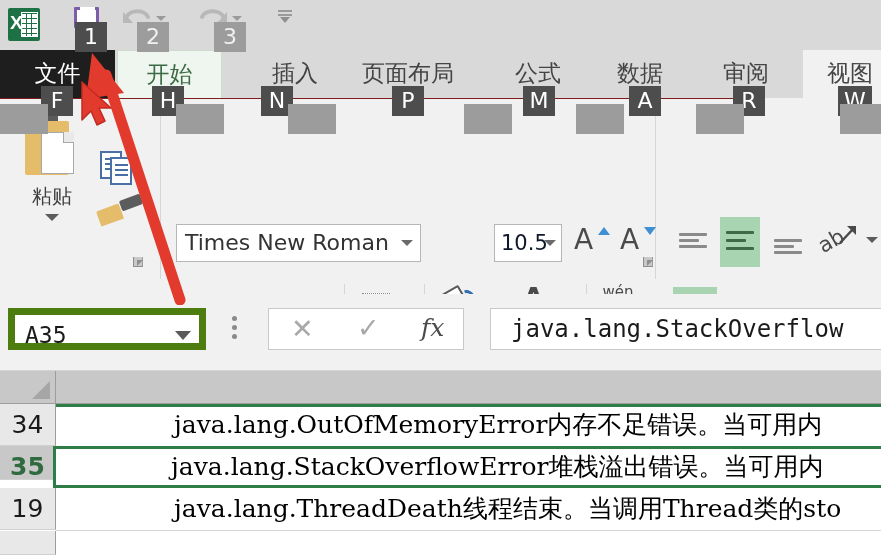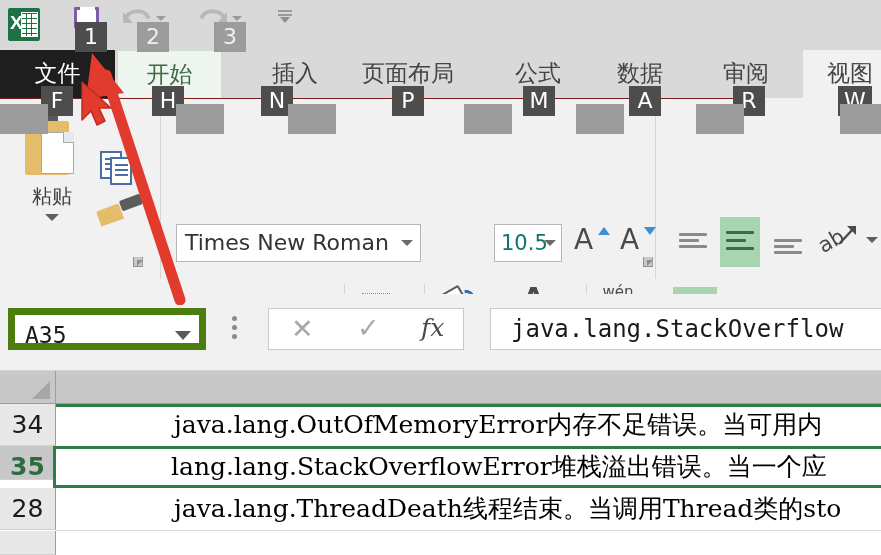--- a/index.html
+++ b/index.html
@@ -72,21 +72,21 @@
   .painter{position:absolute;left:96px;top:96px;width:48px;height:34px;}
   .painter .handle{position:absolute;left:24px;top:2px;width:22px;height:11px;background:#5c5c5c;transform:rotate(-20deg);border-radius:2px;}
   .painter .brush{position:absolute;left:2px;top:12px;width:24px;height:16px;background:#e5bc6a;transform:rotate(-20deg);border-radius:2px 2px 0 0;}
 
   
   .fontbox{position:absolute;left:176px;top:125px;width:245px;height:38px;background:#ffffff;border:1px solid #b6b6b6;box-sizing:border-box;}
   .fontbox .txt{position:absolute;left:8px;top:5px;font-size:22px;color:#333333;font-family:"DejaVu Sans","Liberation Sans",sans-serif;white-space:nowrap;}
   .fontbox .cb{position:absolute;right:7px;top:15px;width:0;height:0;border-left:6px solid transparent;border-right:6px solid transparent;border-top:6px solid #6a6a6a;}
 
   .sizebox{position:absolute;left:494px;top:125px;width:68px;height:38px;background:#ffffff;border:1px solid #b6b6b6;box-sizing:border-box;}
-  .sizebox .txt{position:absolute;left:6px;top:6px;font-size:21px;color:#0f766e;font-family:"DejaVu Sans","Liberation Sans",sans-serif;}
+  .sizebox .txt{position:absolute;left:6px;top:6px;font-size:21px;color:#0f172a;font-family:"DejaVu Sans","Liberation Sans",sans-serif;}
   .sizebox .cb{position:absolute;right:5px;top:15px;width:0;height:0;border-left:6px solid transparent;border-right:6px solid transparent;border-top:6px solid #6a6a6a;}
 
   .growfont,.shrinkfont{position:absolute;top:126px;width:40px;height:38px;}
   .growfont{left:574px;}
   .shrinkfont{left:620px;}
   .growfont .A,.shrinkfont .A{position:absolute;left:0;top:0;font-size:28px;color:#4a4a4a;font-family:"DejaVu Sans","Liberation Sans",sans-serif;line-height:30px;}
   .growfont .tri{position:absolute;left:24px;top:2px;width:0;height:0;border-left:6px solid transparent;border-right:6px solid transparent;border-bottom:8px solid #3f8fd2;}
   .shrinkfont .tri{position:absolute;left:24px;top:2px;width:0;height:0;border-left:6px solid transparent;border-right:6px solid transparent;border-top:8px solid #3f8fd2;}
 
   .fmtbtn{position:absolute;font-family:"DejaVu Serif","Liberation Serif",serif;color:#4a4a4a;}
@@ -426,24 +426,24 @@
     <div class="colheader"></div>
 
     <div class="rowhdr" style="top:33px;height:42px;line-height:42px;"><span>34</span></div>
     <div class="cell" style="top:33px;height:42px;width:825px;">
       <span class="pad">java.lang.OutOfMemoryError内存不足错误。当可用内</span>
     </div>
     <div class="selband-top" style="top:33px;width:825px;"></div>
 
     <div class="rowhdr sel" style="top:75px;height:34px;line-height:42px;"><span>35</span></div>
     <div class="cell sel" style="top:75px;height:42px;width:831px;">
-      <span class="pad" style="left:115px;top:1px;">lang.lang.StackOverflowError堆栈溢出错误。当一个应</span>
-    </div>
-
-    <div class="rowhdr" style="top:117px;height:42px;line-height:42px;"><span>28</span></div>
+      <span class="pad" style="left:115px;top:1px;">java.lang.StackOverflowError堆栈溢出错误。当可用内</span>
+    </div>
+
+    <div class="rowhdr" style="top:117px;height:42px;line-height:42px;"><span>19</span></div>
     <div class="cell" style="top:117px;height:42px;width:825px;">
       <span class="pad">java.lang.ThreadDeath线程结束。当调用Thread类的sto</span>
     </div>
     <div class="rowsep" style="top:159px;width:825px;"></div>
 
     <div class="rowhdr" style="top:160px;height:24px;"></div>
     <div class="cell" style="top:160px;height:24px;width:825px;"></div>
   </div>
 
   <svg class="redarrow" viewBox="0 0 180 260">

